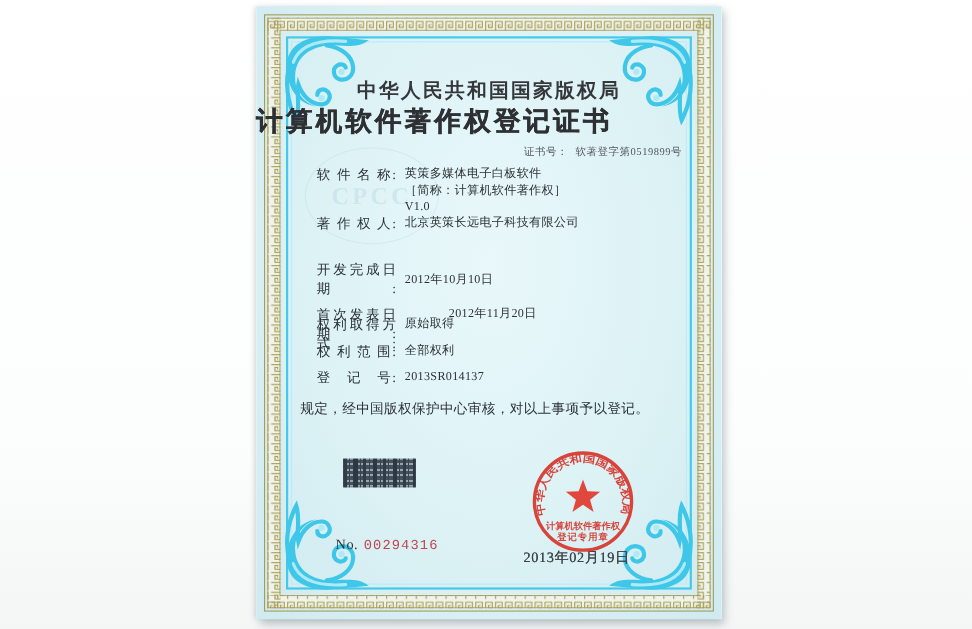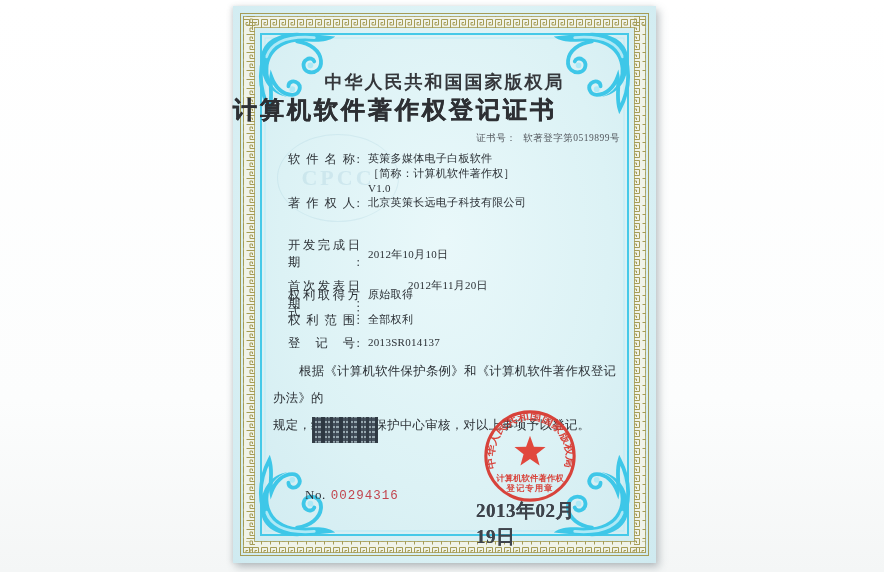--- a/index.html
+++ b/index.html
@@ -66,21 +66,21 @@
   }
   .serial{
     position:absolute;left:72px;top:481px;font-size:13px;color:#2f343a;letter-spacing:.5px;
   }
   .serial .num{
     color:#c2454e;font-family:"Liberation Mono","DejaVu Sans Mono",monospace;
     font-size:12.5px;letter-spacing:1px;margin-left:5px;
   }
   .issue-date{
     position:absolute;left:243px;top:492px;width:110px;
-    font-size:19px;color:#3e434b;letter-spacing:.5px;font-weight:bold;text-shadow:0 0 .4px #3e434b;
+    font-size:13px;color:#3e434b;letter-spacing:.5px;font-weight:normal;text-shadow:0 0 .4px #3e434b;
   }
   .seal{position:absolute;left:249px;top:402px;width:96px;height:96px;opacity:.92;}
   .watermark{
     position:absolute;left:44px;top:128px;width:120px;height:86px;border-radius:50%;
     border:1px solid rgba(120,180,200,.14);
     display:flex;align-items:center;justify-content:center;
     color:rgba(110,170,195,.16);font-size:22px;letter-spacing:3px;font-weight:bold;
   }
 </style>
 </head>
@@ -184,21 +184,20 @@
   <div class="field-row row-acquire">
     <div class="field-label">权利取得方式:</div>
     <div class="field-value">原始取得</div>
   </div>
   <div class="field-row row-regno">
     <div class="field-label">登　记　号:</div>
     <div class="field-value">2013SR014137</div>
   </div>
 
   <div class="statement">
-    <div class="l1">根据《计算机软件保护条例》和《计算机软件著作权登记办法》的</div>
     <div class="l2">规定，经中国版权保护中心审核，对以上事项予以登记。</div>
   </div>
 
   <div class="barcode"></div>
 
   <div class="serial">
     <span>No.</span><span class="num">00294316</span>
   </div>
 
   <div class="issue-date">2013年02月19日</div>

